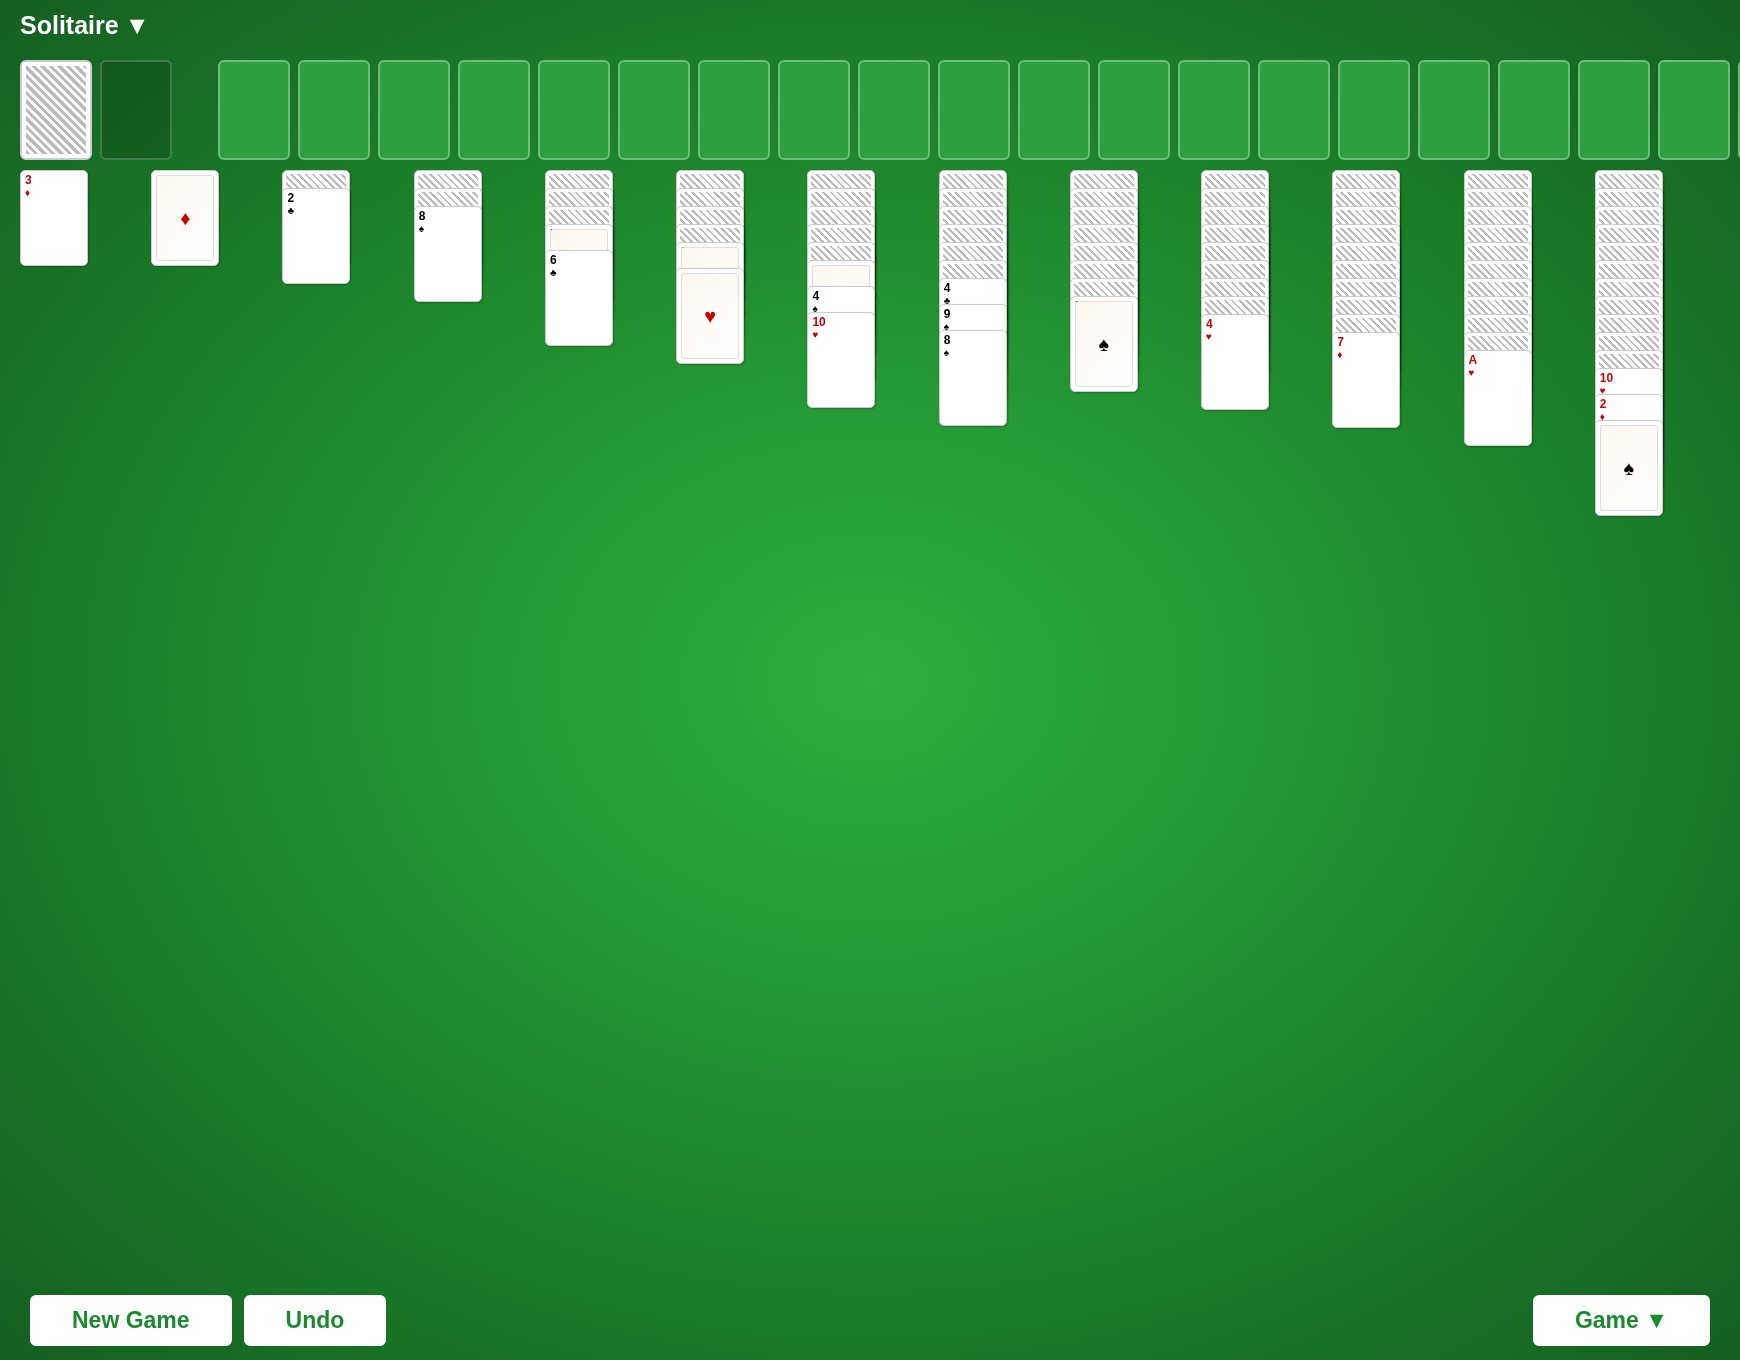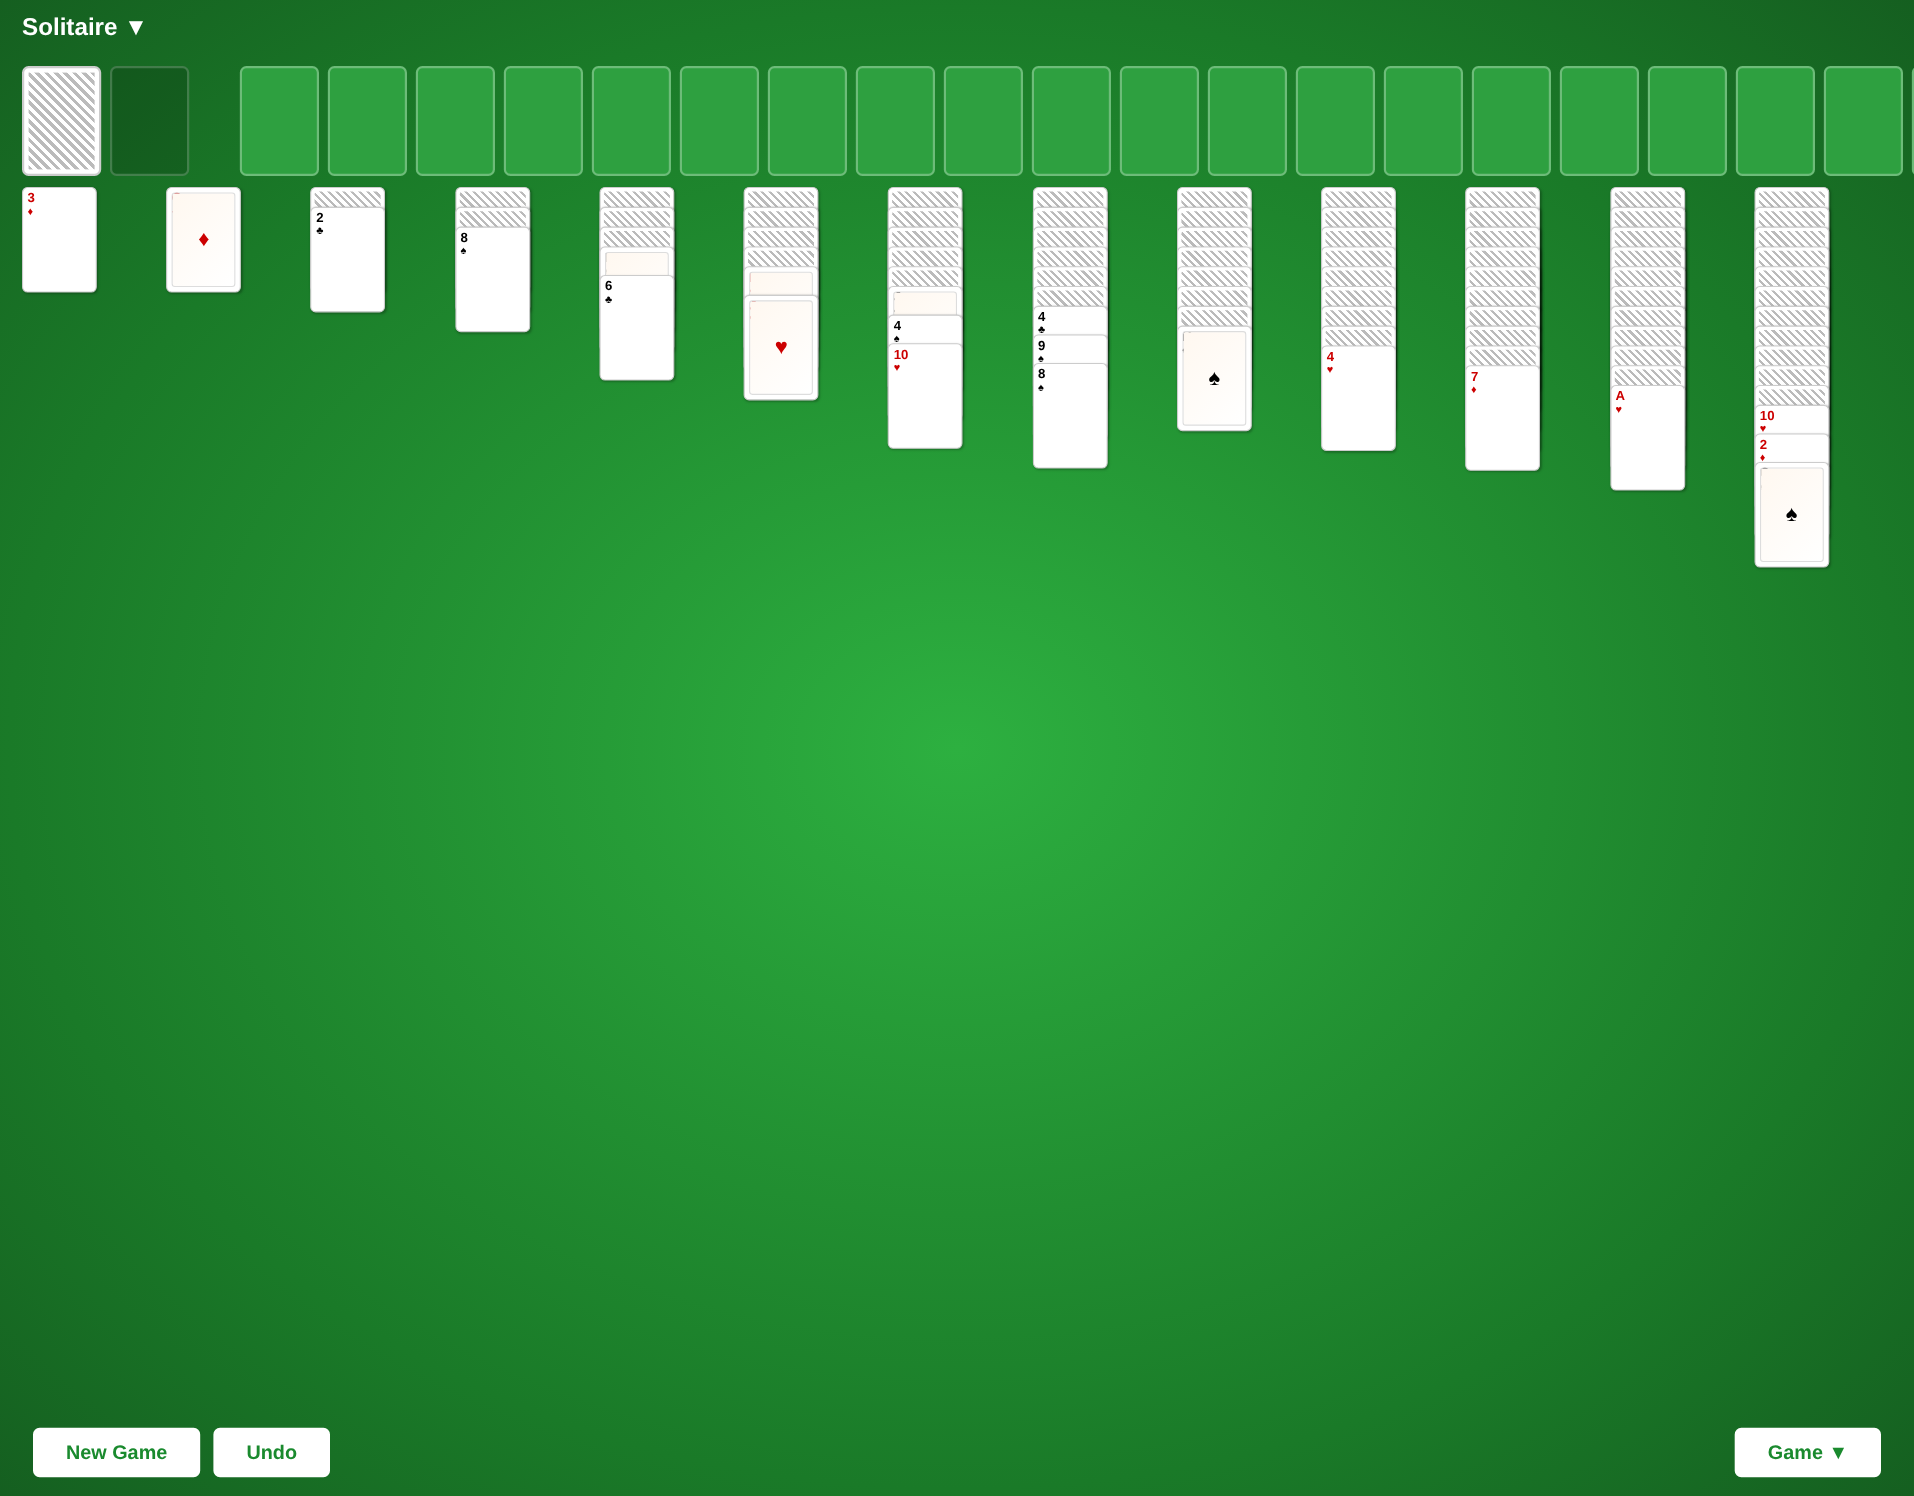--- a/index.html
+++ b/index.html
@@ -31,21 +31,21 @@
       top: 0;
       left: 0;
       right: 0;
       height: 50px;
       display: flex;
       align-items: center;
       padding: 0 20px;
     }
     #title {
       color: white;
-      font-size: 22px;
+      font-size: 25px;
       font-weight: bold;
       display: flex;
       align-items: center;
       gap: 6px;
       cursor: pointer;
     }
     
     #foundation-area {
       position: absolute;
       top: 55px;
@@ -115,22 +115,22 @@
     }
     .bottom-left-buttons {
       display: flex;
       gap: 12px;
     }
     .game-button {
       background: white;
       color: #1a8a2e;
       border: 2px solid white;
       border-radius: 6px;
-      padding: 10px 28px;
-      font-size: 18px;
+      padding: 10px 40px;
+      font-size: 23px;
       font-weight: bold;
       cursor: pointer;
     }
     .more-button {
       display: flex;
       align-items: center;
       gap: 6px;
     }
 
     

